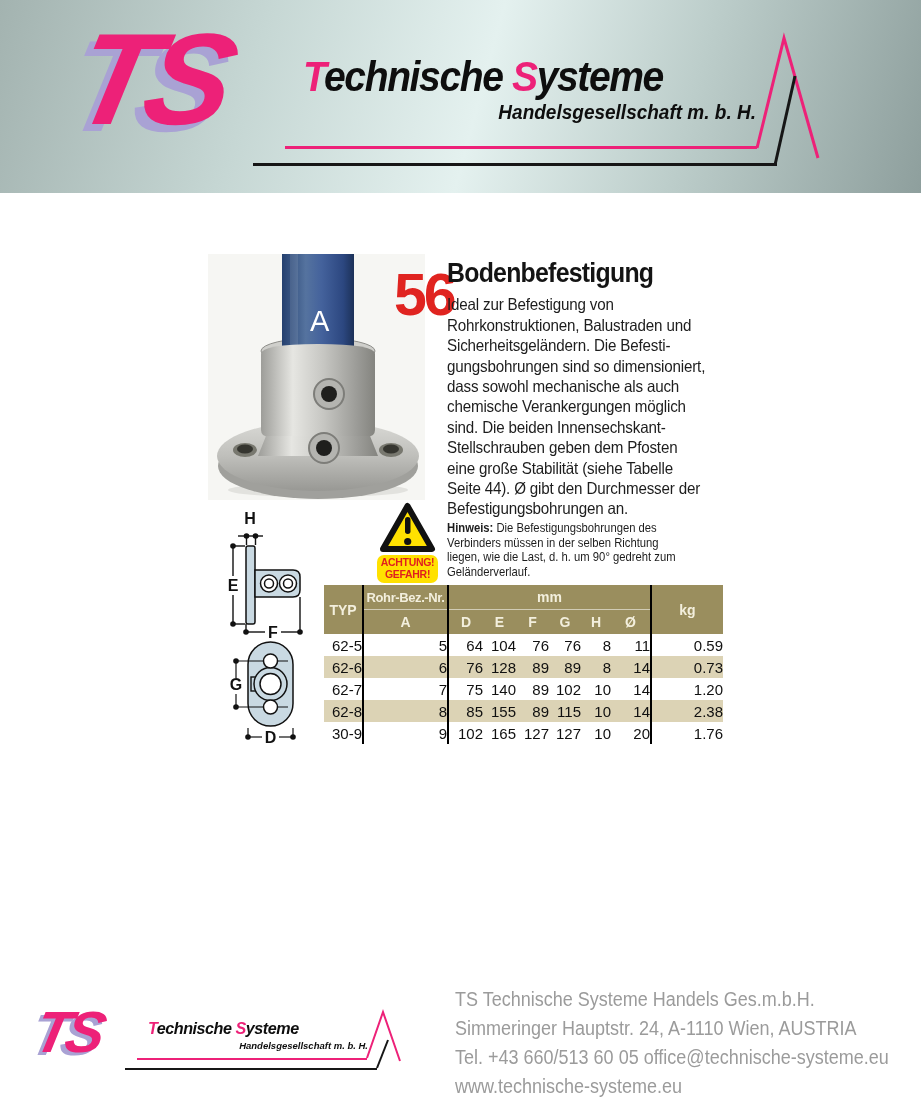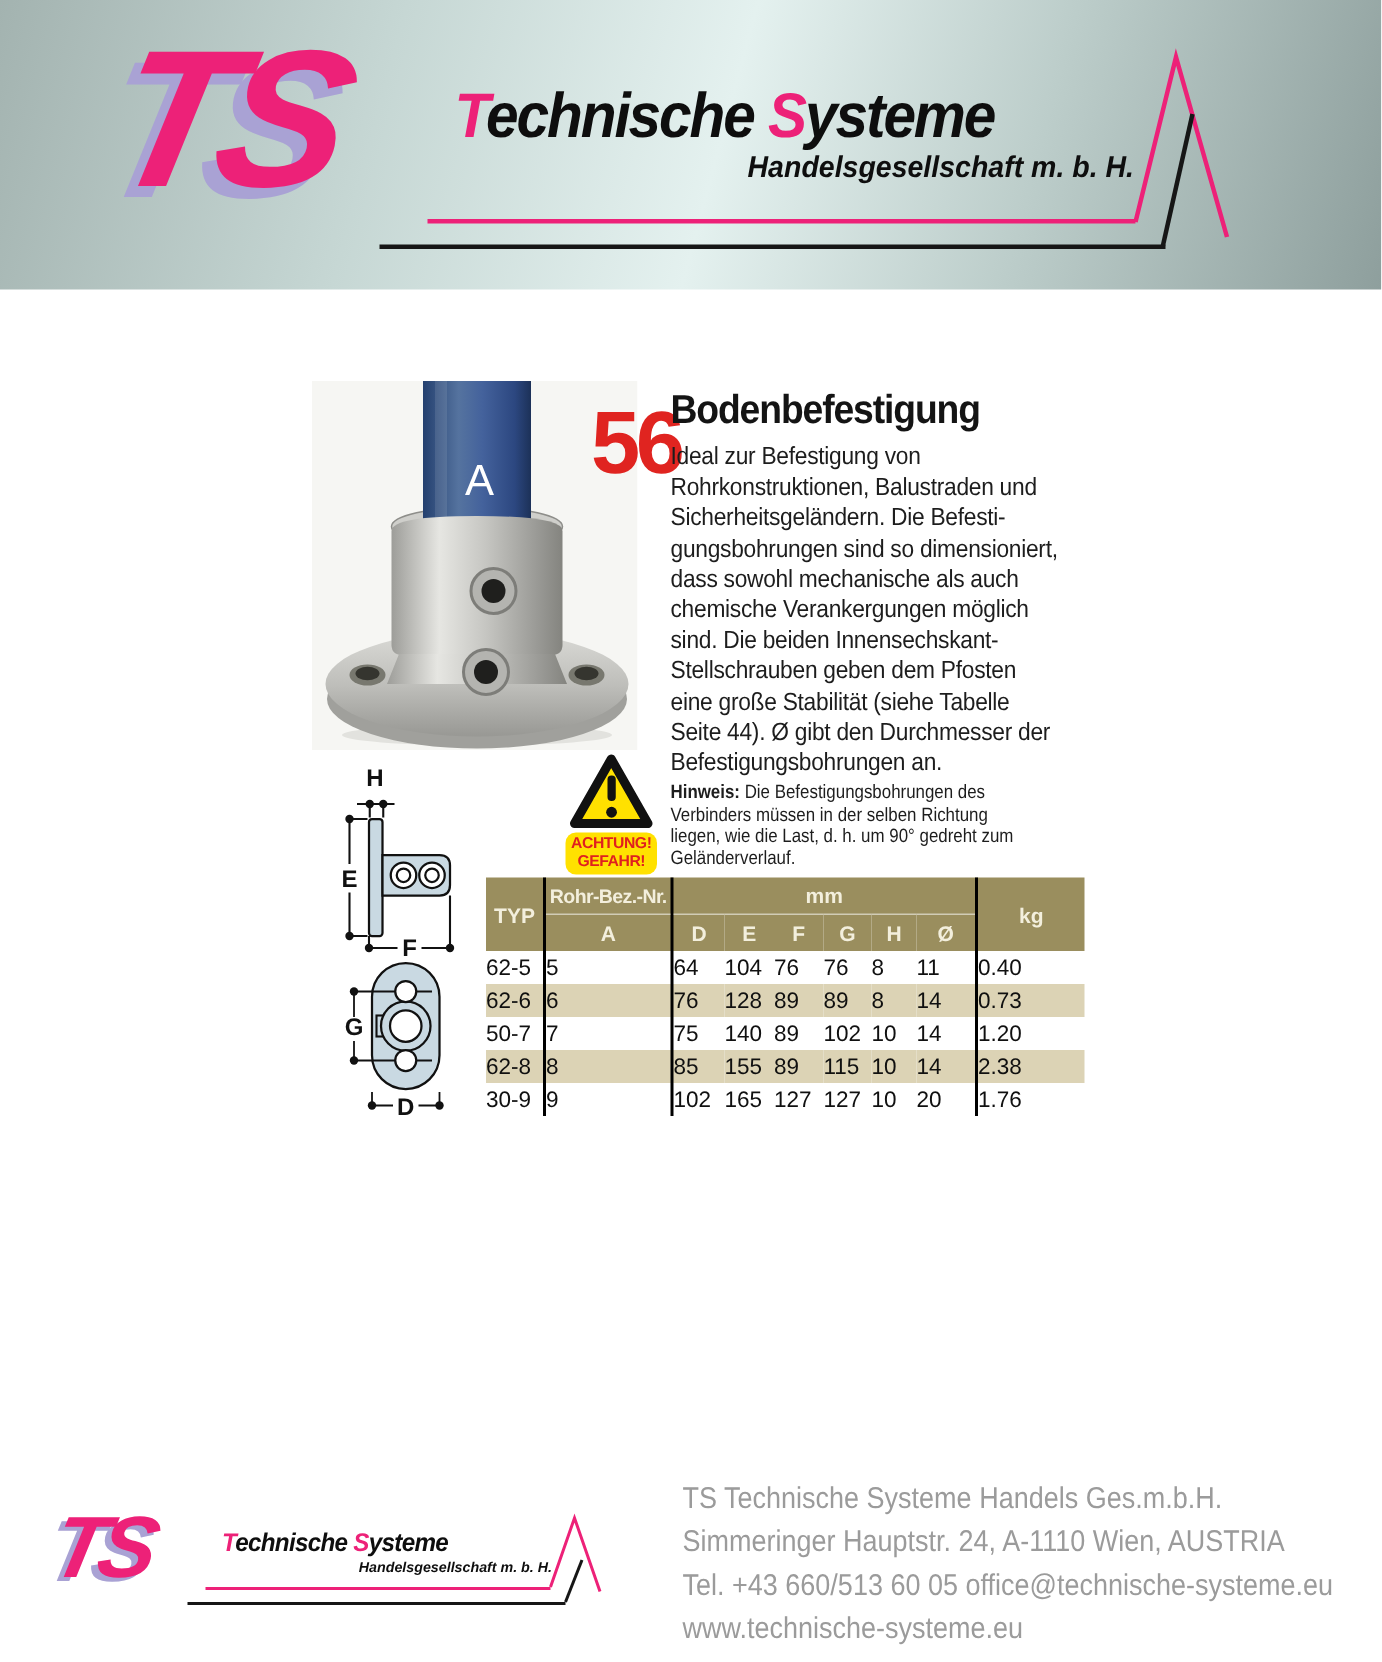--- a/index.html
+++ b/index.html
@@ -79,21 +79,21 @@
   }
   table.spec th {
     background:#9a8e5e; color:#f3efdd; font-weight:bold; font-size:14px;
     text-align:center; padding:0;
   }
   table.spec th.small { font-size:13px; letter-spacing:-0.4px;margin-top:40px; }
   table.spec .hr1 th { height:24px; }
   table.spec .hr2 th { height:24px; }
   table.spec th.subline { border-bottom:1px solid rgba(255,255,255,0.55); }
   table.spec td {
-    height:22px; text-align:left; font-size:15px; color:#101010; padding:0;
+    height:22px; text-align:right; font-size:15px; color:#101010; padding:0;
     background:#ffffff;
   }
   table.spec tr.shaded td { background:#dcd3b5; }
   .bR { border-right:2px solid #000; }
 
   
   .logo-ts-small {
     position:absolute; left:36px; top:1003px; font-size:58px; line-height:1;
     font-weight:bold; font-style:italic; letter-spacing:-5px; color:#ed2178;
     transform:skewX(-12deg); text-shadow:-4px 3px 0 #a9a2d4;
@@ -307,35 +307,35 @@
     </tr>
     <tr>
       <td class="bR">62-5</td>
           <td class="bR">5</td>
       <td>64</td>
           <td>104</td>
           <td>76</td>
           <td>76</td>
           <td>8</td>
           <td class="bR">11</td>
-      <td>0.40</td>
+      <td>0.59</td>
     </tr>
     <tr class="shaded">
       <td class="bR">62-6</td>
           <td class="bR">6</td>
       <td>76</td>
           <td>128</td>
           <td>89</td>
           <td>89</td>
           <td>8</td>
           <td class="bR">14</td>
       <td>0.73</td>
     </tr>
     <tr>
-      <td class="bR">50-7</td>
+      <td class="bR">62-7</td>
           <td class="bR">7</td>
       <td>75</td>
           <td>140</td>
           <td>89</td>
           <td>102</td>
           <td>10</td>
           <td class="bR">14</td>
       <td>1.20</td>
     </tr>
     <tr class="shaded">

